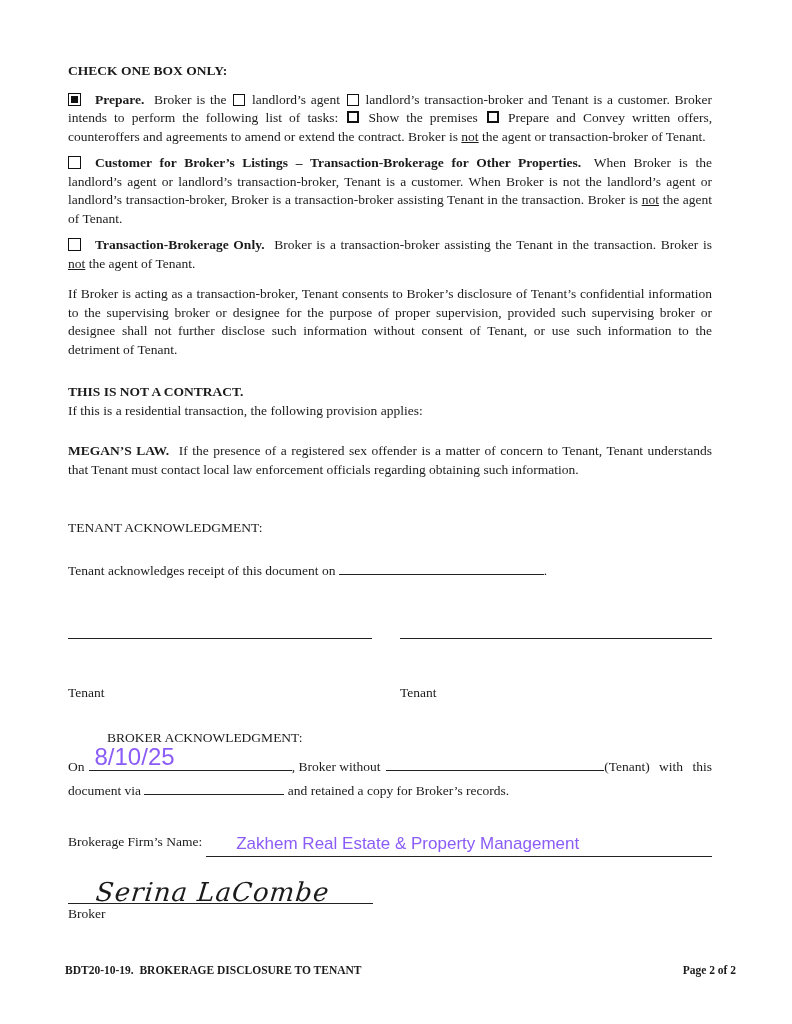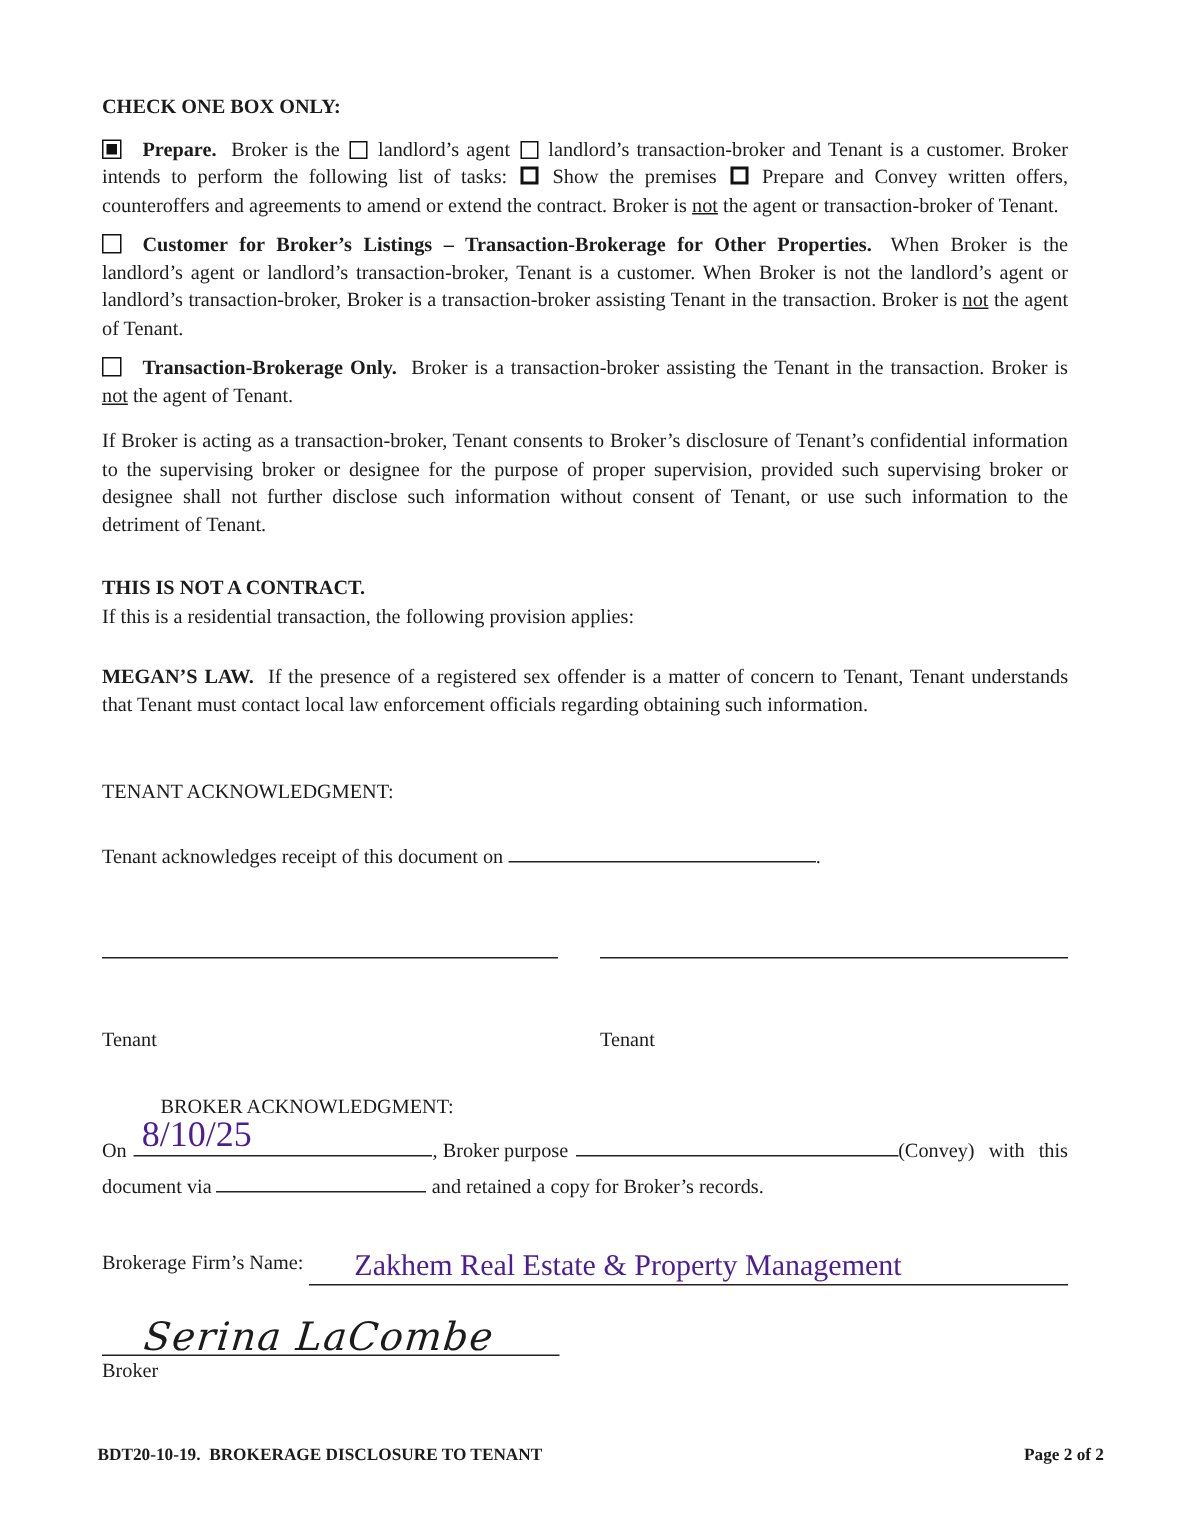--- a/index.html
+++ b/index.html
@@ -14,23 +14,23 @@
   
   .cbx{display:inline-block;background:#fff;border:1.5px solid #111;}
   .cbx.lead{width:11px;height:11px;margin-right:14px;vertical-align:-2px;}
   .cbx.sm{width:10px;height:10px;border-width:1px;vertical-align:-2px;margin:0 2px;}
   .cbx.task{width:8px;height:8px;border-width:2px;vertical-align:-1px;margin:0 2px;}
   .cbx-inner{display:block;width:7px;height:7px;background:#111;margin:2px auto 0;}
   
   .sect-head{margin:0;font-weight:normal;font-size:13.5px;}
   
   .fill{display:inline-block;border-bottom:1.2px solid #222;height:14px;position:relative;}
-  .typed{font-family:Liberation Serif, serif;color:#4c1d95;}
+  .typed{font-family:Liberation Sans, sans-serif;color:#8b5cf6;}
   .date-typed{font-size:24px;line-height:24px;position:absolute;left:6px;bottom:1px;white-space:nowrap;}
-  .firm-typed{font-size:20px;line-height:24px;position:absolute;left:30px;bottom:0;white-space:nowrap;}
+  .firm-typed{font-size:17px;line-height:24px;position:absolute;left:30px;bottom:0;white-space:nowrap;}
   .check-head{margin:0 0 10px 0;}
   .opt{margin-bottom:8px;}
   .consent{margin-top:12px;}
   .contract{margin-top:24px;font-weight:bold;}
   .residential{}
   .megans{margin-top:22px;}
   .tenant-head{margin-top:40px;}
   .receipt{margin-top:22px;}
   .sig-row{margin-top:42px;display:flex;justify-content:space-between;}
   .sig-col{display:flex;flex-direction:column;gap:44px;}
@@ -119,23 +119,23 @@
     </div>
   </div>
 
   <p class="para sect-head broker-head">BROKER ACKNOWLEDGMENT:</p>
 
   <div class="onrow">
     <span>On</span>
     <span class="fill" style="width:212px;margin-left:4px;">
         <span class="typed date-typed">8/10/25</span>
       </span>
-      <span>, Broker purpose</span>
+      <span>, Broker without</span>
     <span class="fill" style="width:228px;margin-left:5px;"><span class="typed"></span></span>
-    <span class="tenant-suffix">(Convey) with this</span>
+    <span class="tenant-suffix">(Tenant) with this</span>
   </div>
 
   <p class="para viarow">
     <span>document via</span>
     <span class="fill" style="width:140px;"><span class="typed"></span></span>
     <span>and retained a copy for Broker’s records.</span>
   </p>
 
   <div class="firmrow">
     <span>Brokerage Firm’s Name:</span>

